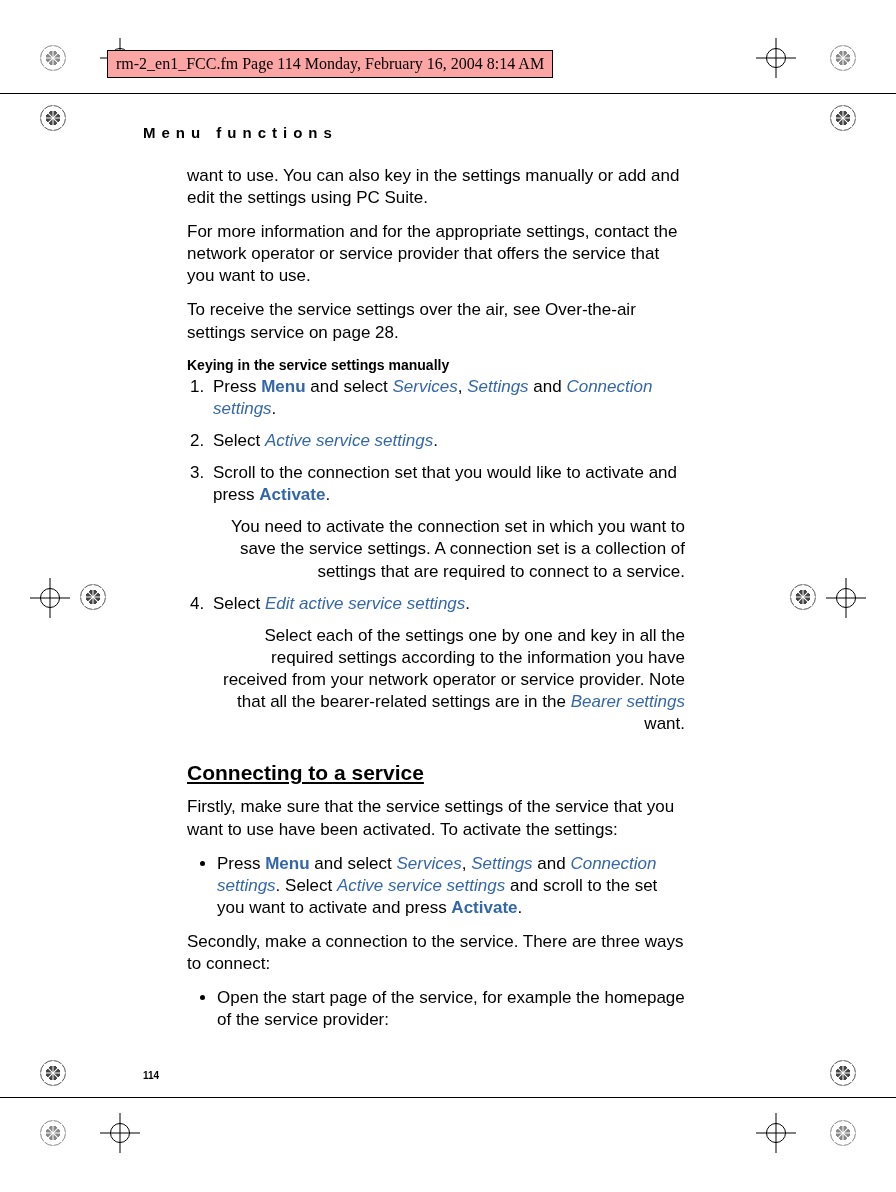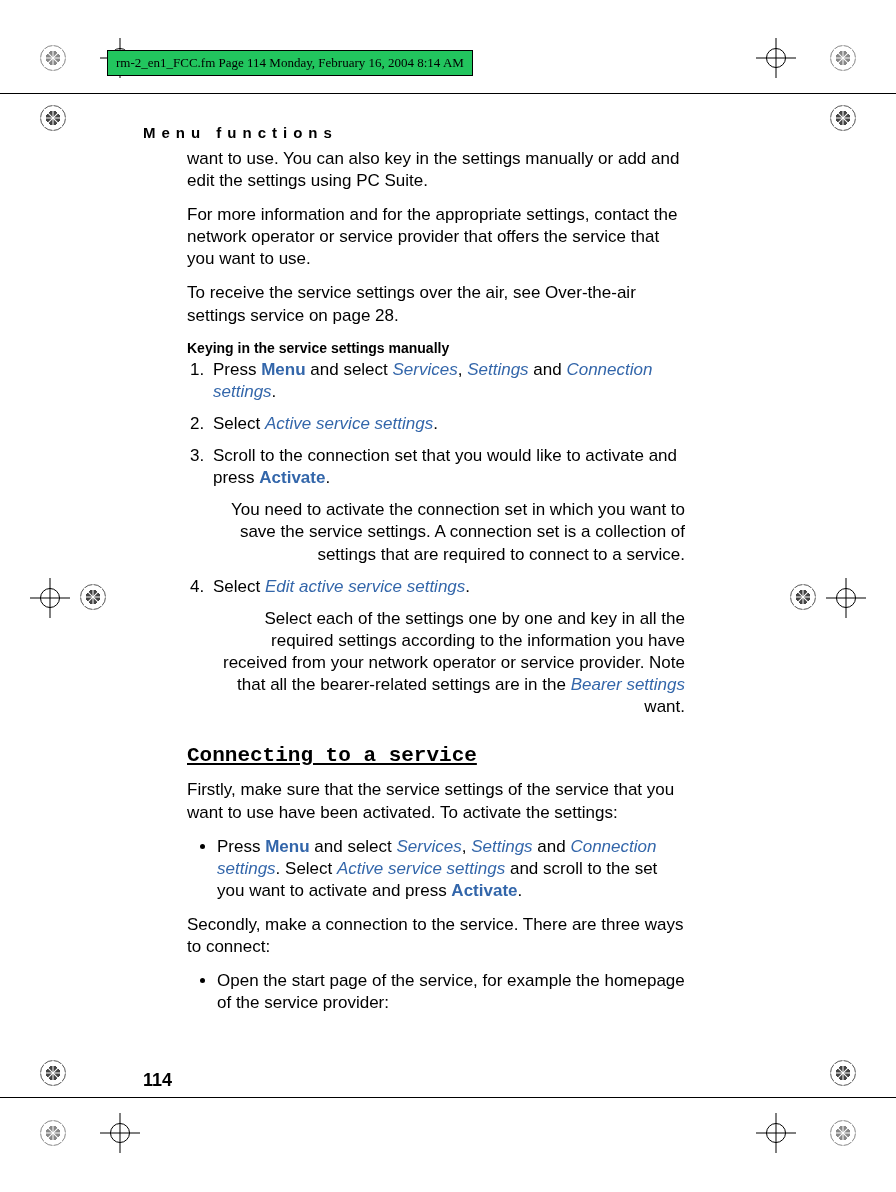--- a/index.html
+++ b/index.html
@@ -11,23 +11,23 @@
     font-family: "Trebuchet MS", "Lucida Sans", Arial, sans-serif;
     background: #fff;
     color: #000;
   }
   .header-box {
     position: absolute;
     top: 50px;
     left: 107px;
     border: 1px solid #000;
     padding: 4px 8px;
-    font-size: 13px;
+    font-size: 16px;
     font-family: "Times New Roman", serif;
-    background: #22c55e;
+    background: #fca5a5;
     z-index: 2;
   }
   .crop-line-top {
     position: absolute;
     top: 93px;
     left: 0;
     width: 896px;
     height: 1px;
     background: #000;
   }
@@ -41,21 +41,21 @@
   }
   .section-header {
     position: absolute;
     left: 143px;
     font-size: 15px;
     letter-spacing: 6px;
     font-weight: bold;
   }
   .content {
     position: absolute;
-    top: 148px;
+    top: 165px;
     left: 187px;
     width: 498px;
     font-size: 17px;
     line-height: 1.3;
   }
   .content p {
     margin: 0 0 12px 0;
   }
   .subheading {
     font-weight: bold;
@@ -74,21 +74,20 @@
   ol li p.sub {
     margin: 10px 0 0 0;
     text-align: right;
   }
   .h2-underline {
     font-weight: bold;
     font-size: 21px;
     text-decoration: underline;
     margin-top: 18px;
     margin-bottom: 10px;
-    font-family: Liberation Mono, monospace;
   }
   ul {
     list-style: disc;
     margin: 0 0 12px 0;
     padding-left: 30px;
   }
   ul li {
     margin-bottom: 10px;
   }
   .bold-blue {
@@ -96,21 +95,21 @@
     font-weight: bold;
   }
   .italic-blue {
     color: #3366aa;
     font-style: italic;
   }
   .page-number {
     position: absolute;
     left: 143px;
     top: 1070px;
-    font-size: 18px;
+    font-size: 10px;
     font-weight: bold;
   }
 
   
   .reg-mark {
     position: absolute;
     width: 26px;
     height: 26px;
   }
   .reg-mark .circ-o {

